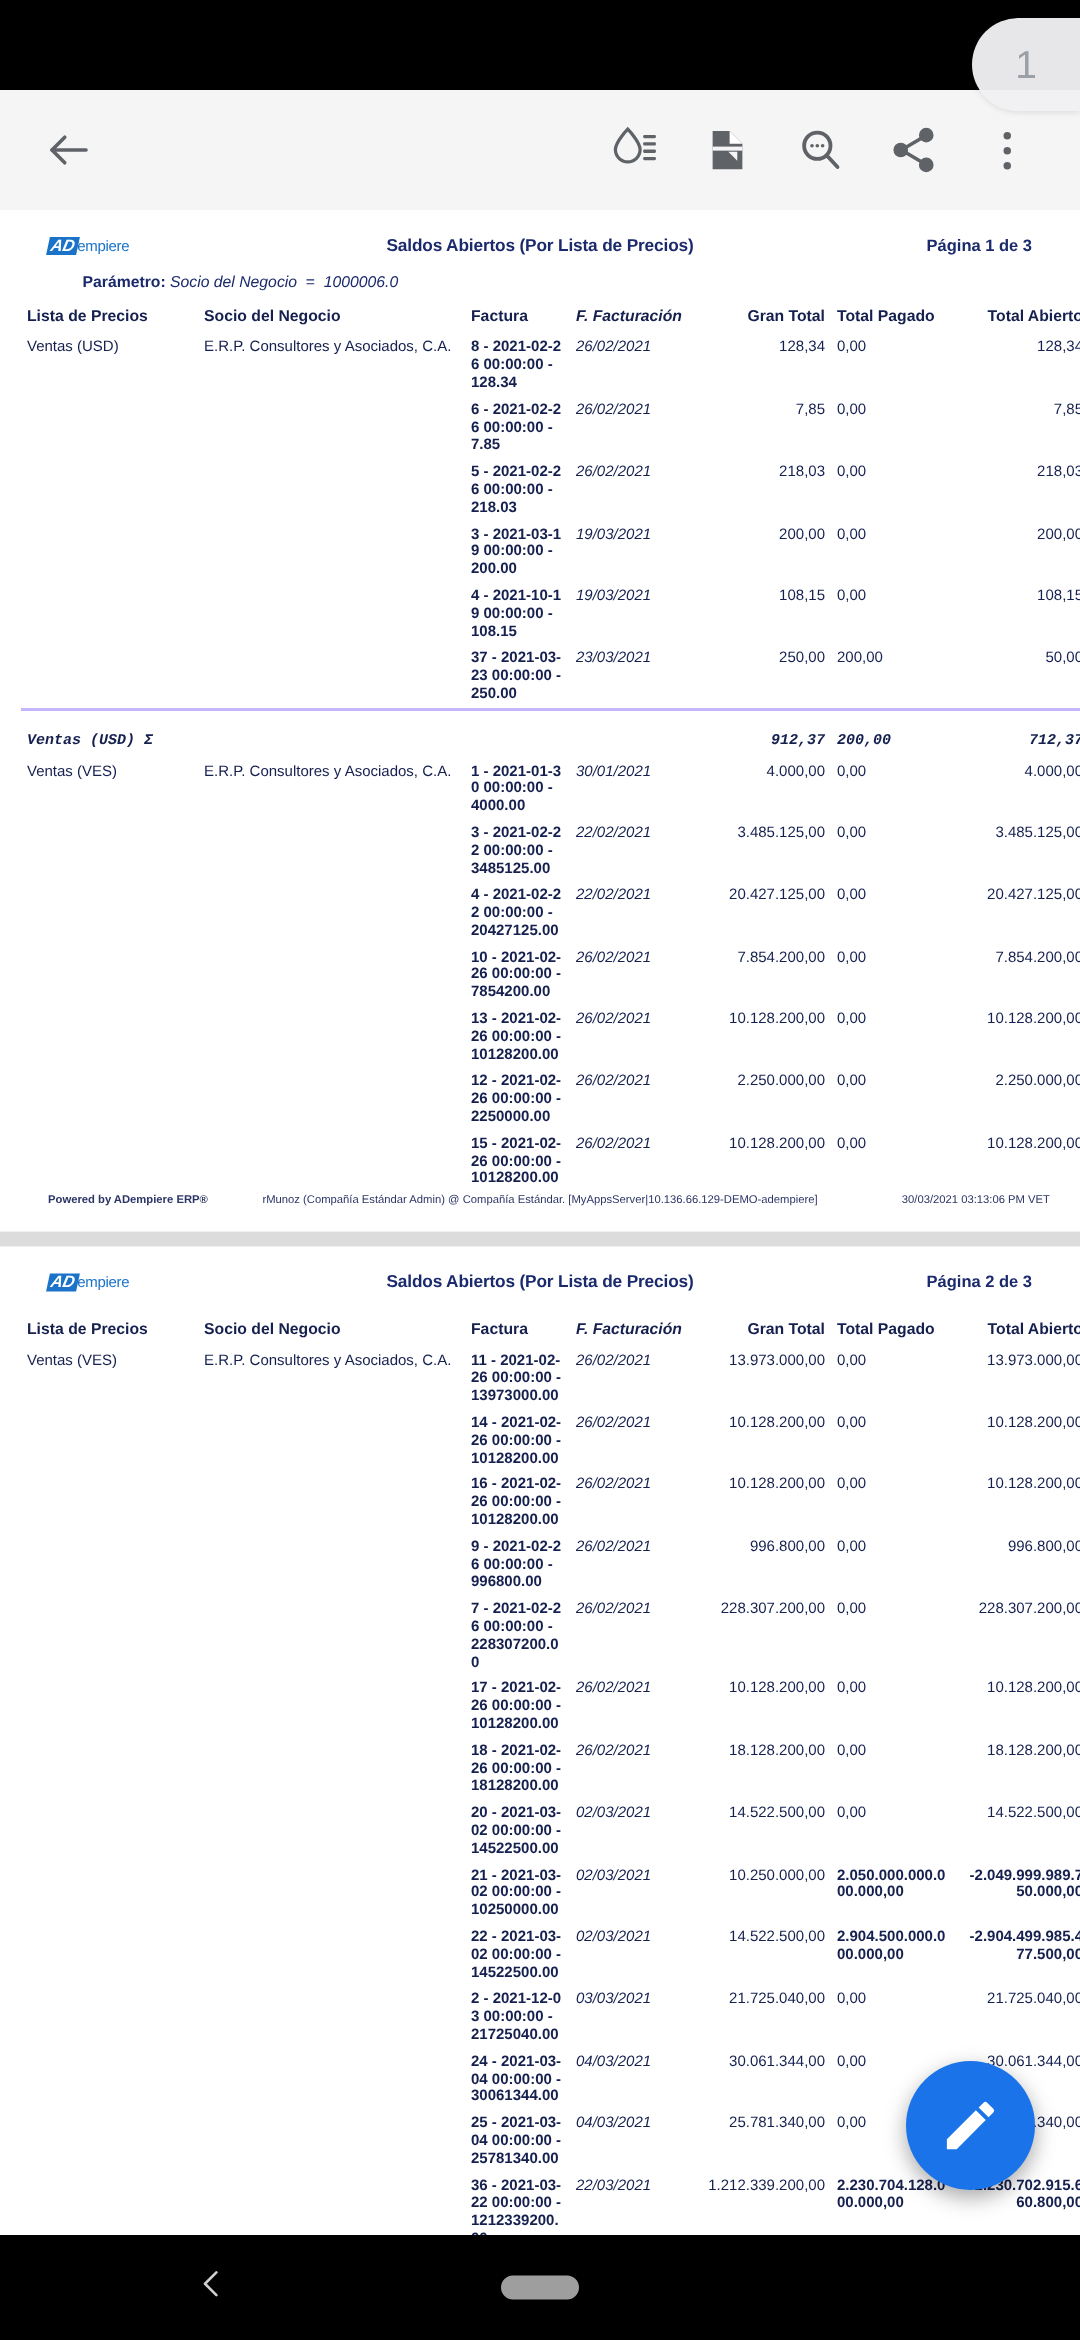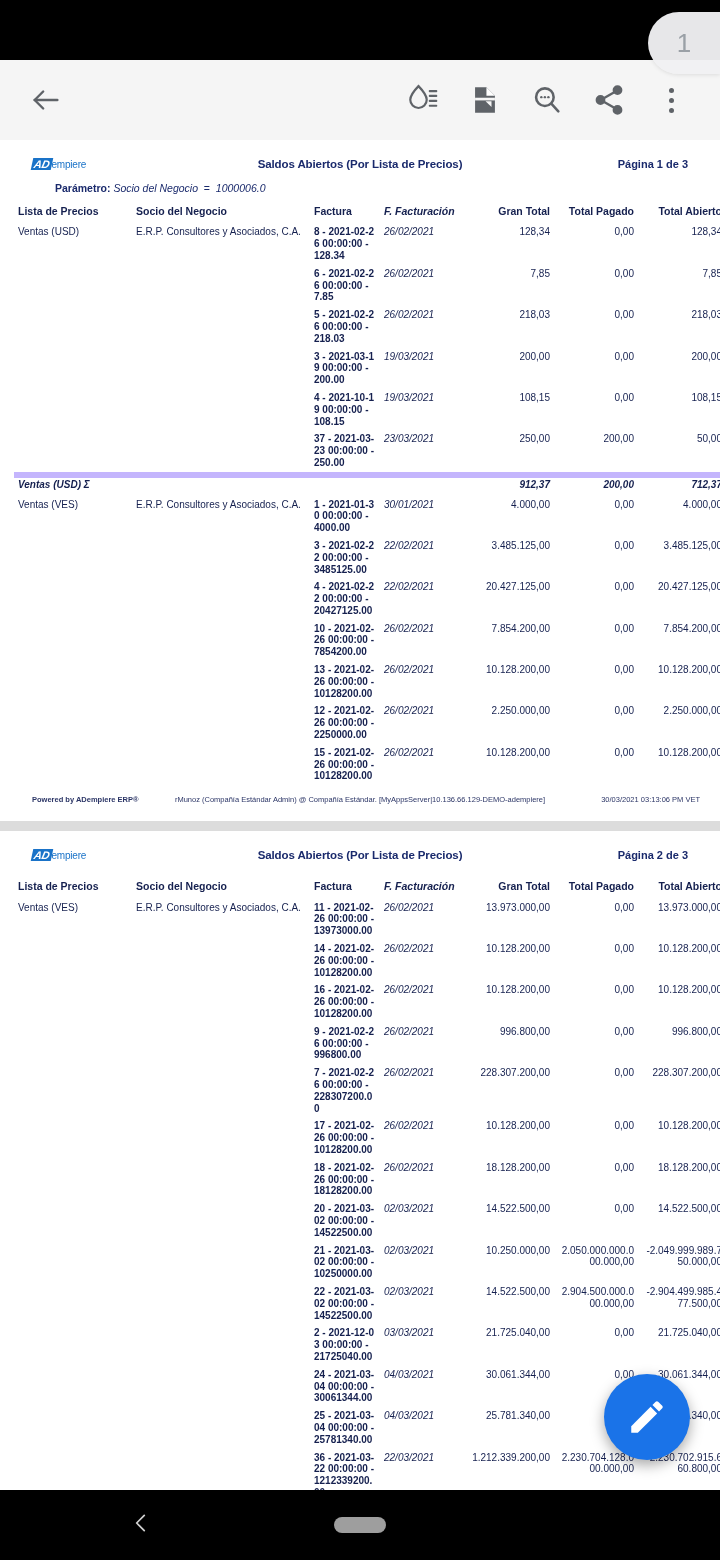--- a/index.html
+++ b/index.html
@@ -76,37 +76,37 @@
   table.rpt th, table.rpt td {
     font-size: 10px; color:#15204f; vertical-align: top;
     padding: 3px 4px; line-height: 1.18;
   }
   table.rpt th { font-weight: 700; font-size: 10.5px; padding-bottom: 6px; white-space: nowrap; }
   .c-lp  { width: 118px; text-align:left; }
   .c-sn  { width: 178px; text-align:left; }
   .c-fac { width: 70px;  text-align:left; }
   .c-ff  { width: 88px;  text-align:left;font-style:italic; }
   .c-gt  { width: 86px;  text-align:right; }
-  .c-tp  { width: 84px;  text-align:right; }
+  .c-tp  { width: 84px;  text-align:left; }
   .c-ta  { width: 88px;  text-align:right; }
 
   td.c-fac { font-weight: 700; word-break: break-all; }
   td.c-ff  { font-weight: 400; }
   td.c-gt, td.c-tp, td.c-ta { word-break: break-all; }
-  td.big { font-weight: 400; }
+  td.big { font-weight: 700; }
 
   tr.subtotal td {
     font-style: italic; font-weight: 700;
-    border-top: 6px solid #c4b5fd;
-    padding-top: 1px; padding-bottom: 5px;
+    border-top: 2px solid #c4b5fd;
+    padding-top: 15px; padding-bottom: 5px; font-family: Liberation Mono, monospace;
   }
 
   
   .rpt-foot {
-    position: relative; height: 18px; margin-top: 10px;
+    position: relative; height: 18px; margin-top: 0;
     font-size: 7.5px; color:#2b3566;
   }
   .rf-l { position:absolute; left: 18px; top:0; font-weight:700; }
   .rf-c { position:absolute; left: 0; right:0; top:0; text-align:center; }
   .rf-r { position:absolute; right: 6px; top:0; }
 
   
   .page-pill {
     position: absolute; right: 0; top: 12px;
     width: 72px; height: 62px;

